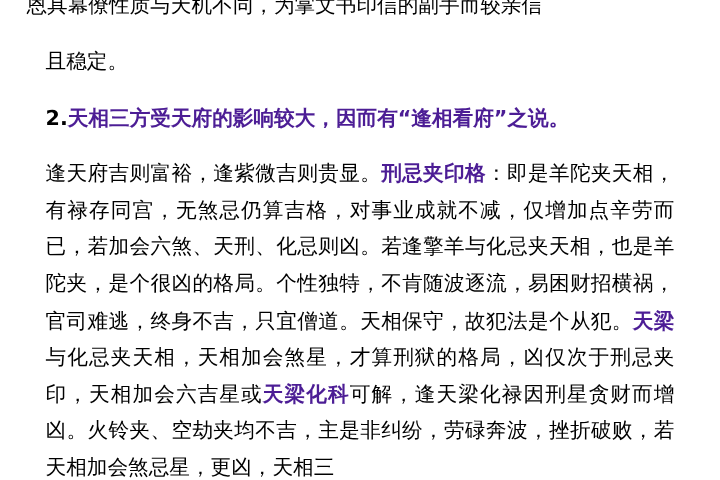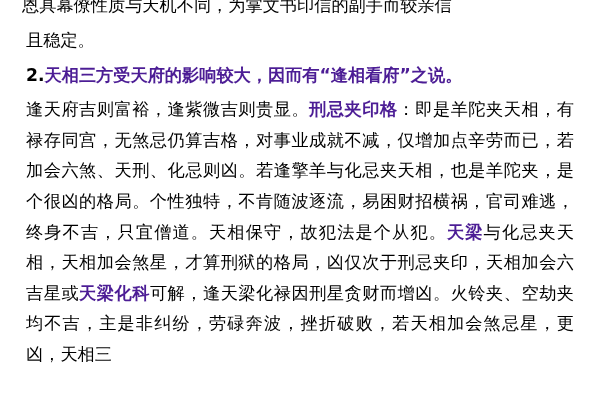--- a/index.html
+++ b/index.html
@@ -23,21 +23,21 @@
   }
   .doc-body {
     font-size: 17.2px;
     line-height: 30.6px;
     color: #000000;
     text-align: justify;
     letter-spacing: 0px;
     word-break: break-all;
   }
   .para {
-    margin: 4px;
+    margin: 16px;
     padding: 0;
     text-indent: 0;
   }
   .red {
     color: #4c1d95;
   }
   .bold {
     font-weight: bold;
   }
   .first-line-clip {

